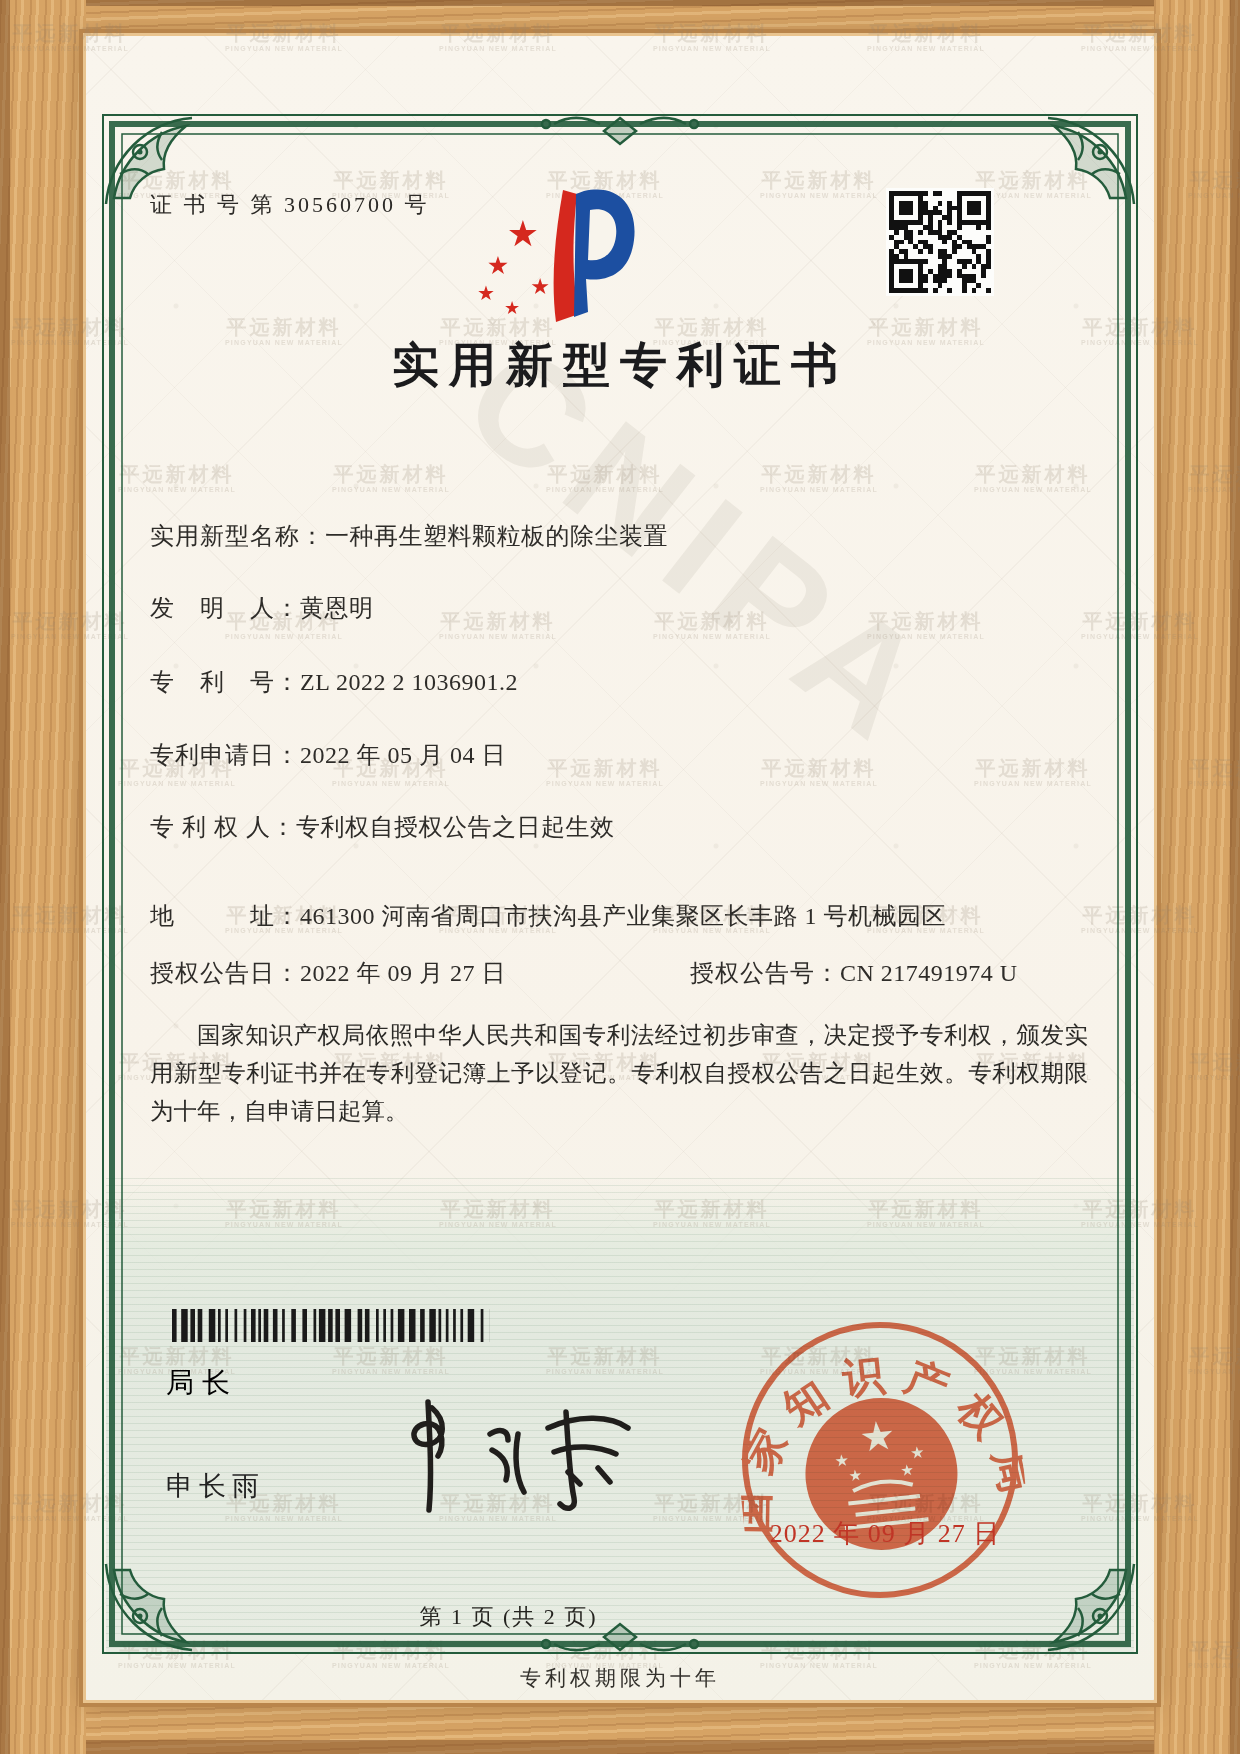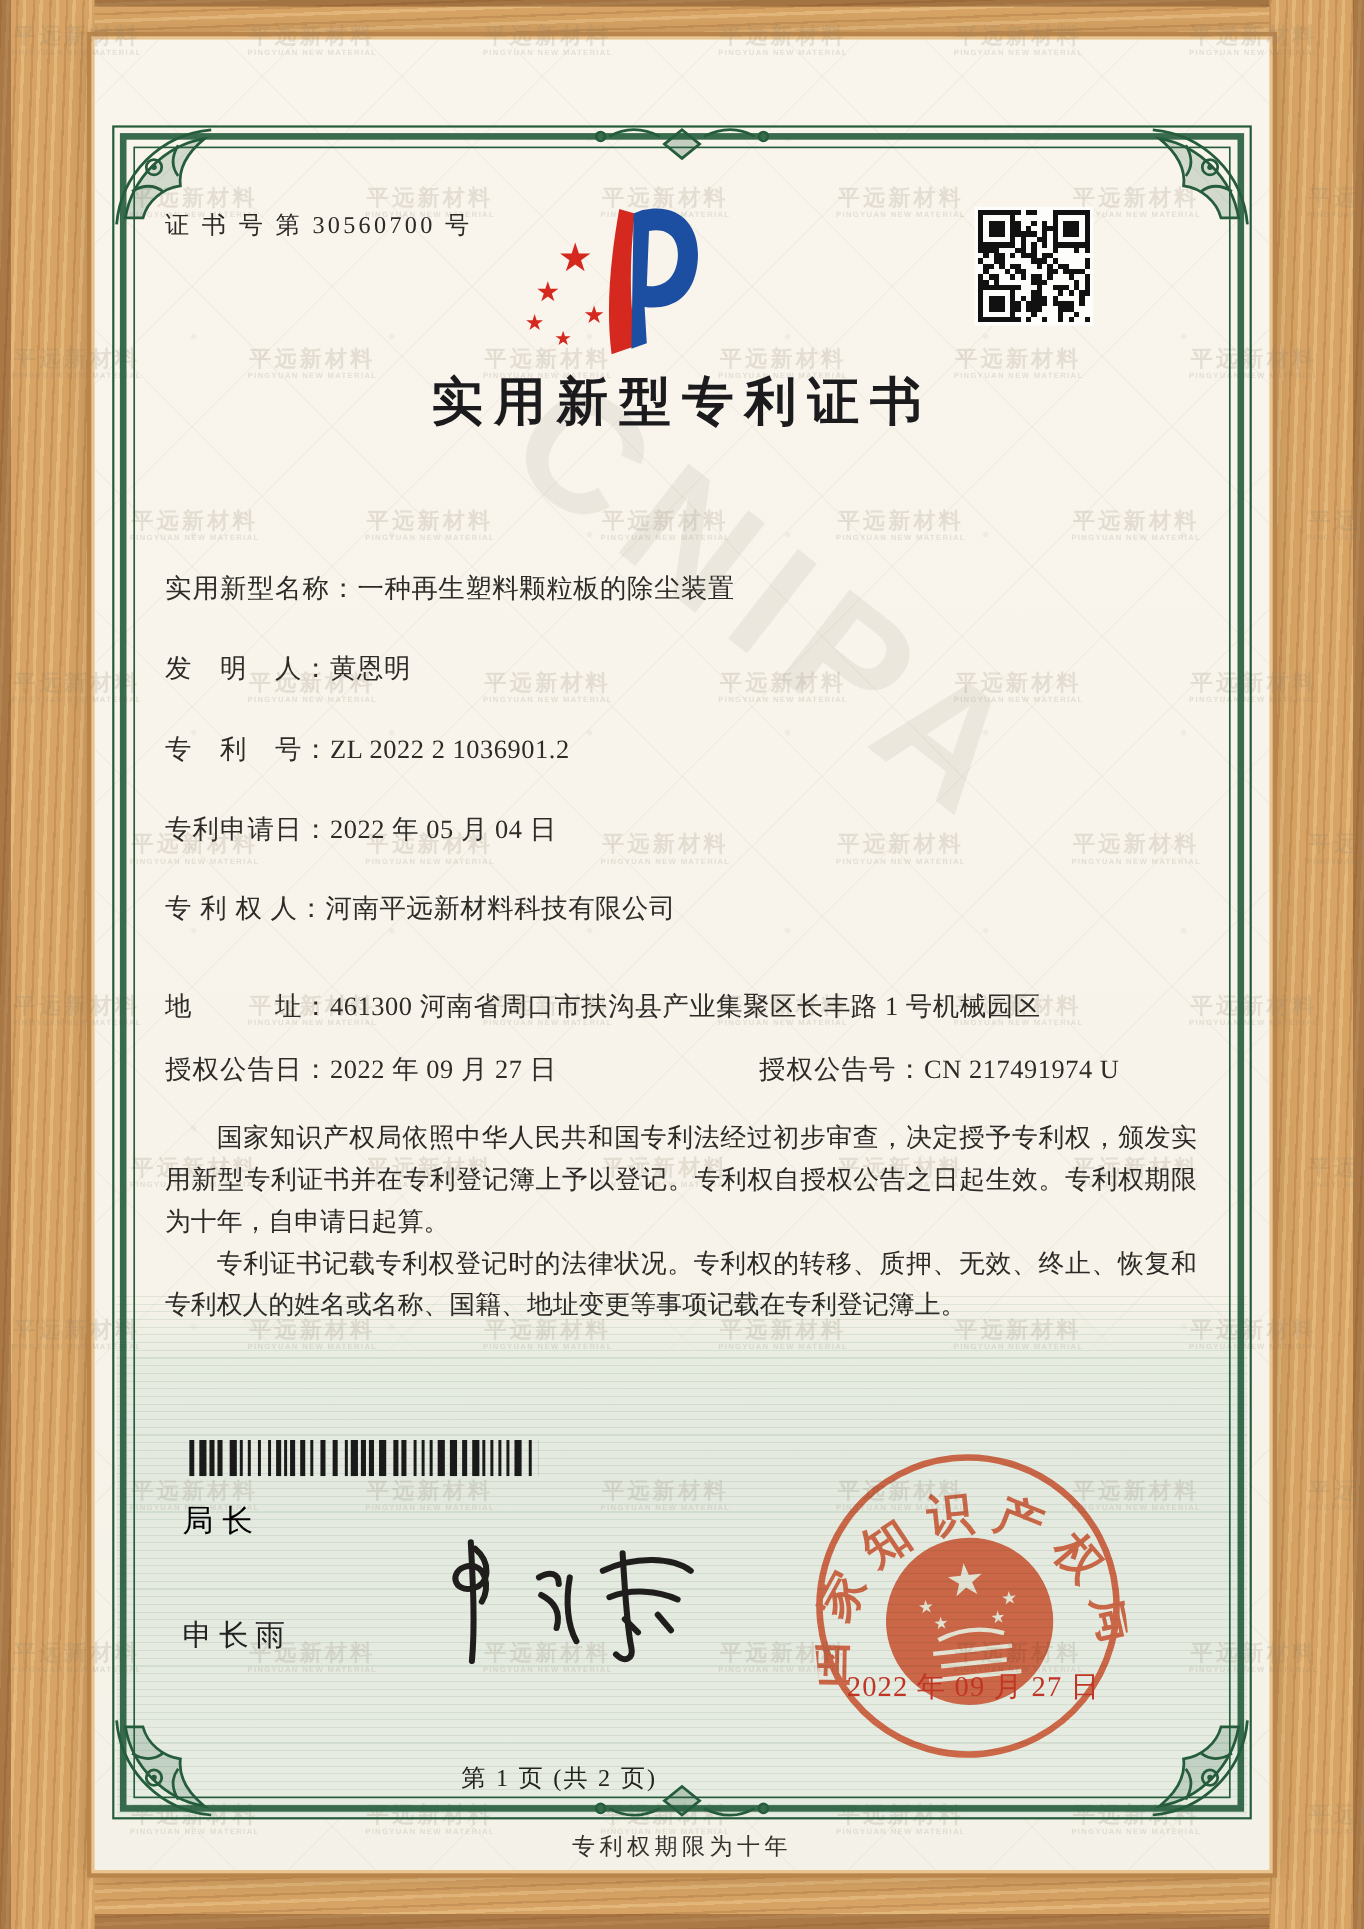--- a/index.html
+++ b/index.html
@@ -648,28 +648,27 @@
       <rect x="82.57142857142857" y="97.14285714285714" width="4.857142857142857" height="4.857142857142857" fill="#111" shape-rendering="crispEdges"></rect>
       <rect x="97.14285714285714" y="97.14285714285714" width="4.857142857142857" height="4.857142857142857" fill="#111" shape-rendering="crispEdges"></rect>
     </svg>
 
   <h1 class="title">实用新型专利证书</h1>
 
   <div class="frow fr0"><span class="lbl">实用新型名称：</span><span class="val">一种再生塑料颗粒板的除尘装置</span></div>
   <div class="frow fr1"><span class="lbl">发　明　人：</span><span class="val">黄恩明</span></div>
   <div class="frow fr2"><span class="lbl">专　利　号：</span><span class="val">ZL 2022 2 1036901.2</span></div>
   <div class="frow fr3"><span class="lbl">专利申请日：</span><span class="val">2022 年 05 月 04 日</span></div>
-  <div class="frow fr4"><span class="lbl">专 利 权 人：</span><span class="val">河南平远新材料科技有限公司</span></div>
+  <div class="frow fr4"><span class="lbl">专 利 权 人：</span><span class="val">专利权自授权公告之日起生效</span></div>
   <div class="frow fr5"><span class="lbl">地　　　址：</span><span class="val">461300 河南省周口市扶沟县产业集聚区长丰路 1 号机械园区</span></div>
   <div class="frow fr6"><span class="lbl">授权公告日：</span><span class="val">2022 年 09 月 27 日</span></div>
   <div class="frow fr7"><span class="lbl">授权公告号：</span><span class="val">CN 217491974 U</span></div>
 
   <div class="paras">
     <p>国家知识产权局依照中华人民共和国专利法经过初步审查，决定授予专利权，颁发实用新型专利证书并在专利登记簿上予以登记。专利权自授权公告之日起生效。专利权期限为十年，自申请日起算。</p>
-    <p>专利证书记载专利权登记时的法律状况。专利权的转移、质押、无效、终止、恢复和专利权人的姓名或名称、国籍、地址变更等事项记载在专利登记簿上。</p>
   </div>
 
   <svg class="barcode-svg" viewBox="0 0 322 33" preserveAspectRatio="none">
       <rect x="0" y="0" width="4.6" height="33" fill="#1a1a1a"></rect>
       <rect x="9.2" y="0" width="6.499999999999999" height="33" fill="#1a1a1a"></rect>
       <rect x="18.4" y="0" width="4.6" height="33" fill="#1a1a1a"></rect>
       <rect x="25.7" y="0" width="4.6" height="33" fill="#1a1a1a"></rect>
       <rect x="36.8" y="0" width="6.499999999999999" height="33" fill="#1a1a1a"></rect>
       <rect x="46" y="0" width="2.7" height="33" fill="#1a1a1a"></rect>
       <rect x="53.300000000000004" y="0" width="2.7" height="33" fill="#1a1a1a"></rect>

